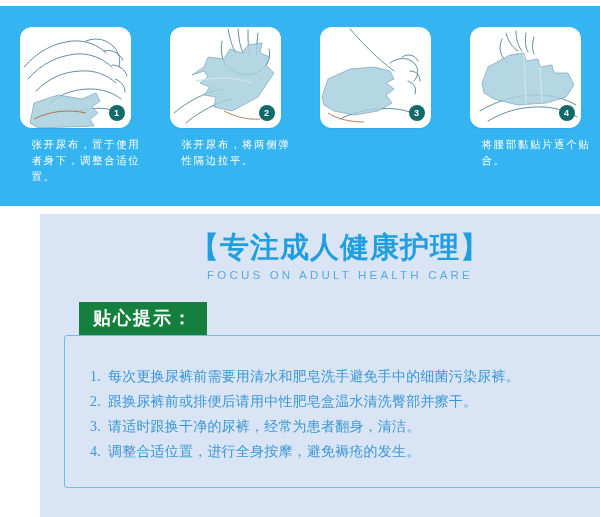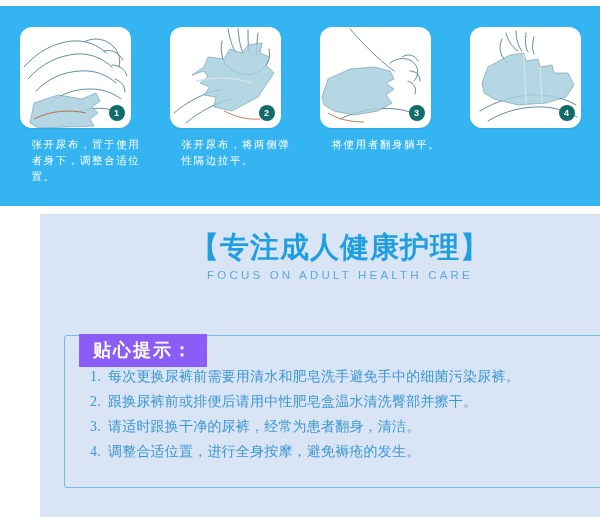--- a/index.html
+++ b/index.html
@@ -87,22 +87,22 @@
 
   
   .tips-box{
     position:absolute;left:24px;top:121px;
     width:568px;height:153px;
     border:1px solid #6cc0dd;
     border-radius:3px;
     box-sizing:border-box;
   }
   .tips-header{
-    position:absolute;left:39px;top:120px;
-    background:#8b5cf6;
+    position:absolute;left:39px;top:88px;
+    background:#15803d;
     color:#ffffff;
     font-size:18px;font-weight:bold;
     letter-spacing:2px;
     padding:6px 14px 7px 14px;
     line-height:20px;
     font-family:"DejaVu Sans","Liberation Sans",sans-serif;
   }
   .tips-list{
     position:absolute;left:50px;top:150px;
     width:525px;
@@ -184,21 +184,20 @@
               <path d="M90 44 C96 44 100 48 100 54"></path>
               <path d="M88 54 C94 56 97 61 95 67"></path>
               <path d="M20 92 C36 84 56 80 76 82 C86 83 94 86 100 90"></path>
             </g>
             <path d="M2 70 L8 52 L30 42 L54 40 L70 44 L74 52 L66 56 L74 62 L66 68 L72 76 L58 84
                      L34 88 L14 84 L4 78 Z" fill="#a9cfdf" opacity="0.85" stroke="#5f93aa" stroke-width="0.7"></path>
             <path d="M8 86 C18 92 30 95 44 95" stroke="#b4724b" stroke-width="0.9" fill="none"></path>
           </svg>
           <div class="badge">3</div>
         </div>
-        <div class="step-caption">将使用者翻身躺平。</div>
       </div>
 
       <div class="step">
         <div class="step-card">
           <svg viewBox="0 0 111 101">
             <g fill="none" stroke="#3b6f86" stroke-width="0.8" stroke-linecap="round">
               <path d="M36 6 C38 14 42 20 48 24"></path>
               <path d="M46 4 C46 12 48 19 52 24"></path>
               <path d="M56 6 C55 14 55 20 58 25"></path>
               <path d="M64 10 C62 17 62 22 64 27"></path>
@@ -206,20 +205,21 @@
               <path d="M10 84 C26 74 46 68 66 68 C82 68 96 72 106 78"></path>
               <path d="M18 94 C34 84 54 79 74 80 C88 81 99 85 107 90"></path>
             </g>
             <path d="M12 56 L18 40 L40 28 L54 26 L56 34 L68 32 L70 40 L82 38 L84 46 L98 46 L104 58
                      L96 70 L76 76 L48 78 L24 72 L14 66 Z" fill="#a9cfdf" opacity="0.85" stroke="#5f93aa" stroke-width="0.7"></path>
             <path d="M54 26 L56 78" stroke="#cfe5ee" stroke-width="1.2" fill="none"></path>
             <path d="M70 40 L72 76" stroke="#cfe5ee" stroke-width="1.2" fill="none"></path>
           </svg>
           <div class="badge">4</div>
         </div>
+        <div class="step-caption">将腰部黏贴片逐个贴合。</div>
       </div>
 
     </div>
   </div>
 
   <div class="panel">
 
     <div class="headline">
       <div class="headline-cn">【专注成人健康护理】</div>
       <div class="headline-en">FOCUS ON ADULT HEALTH CARE</div>

